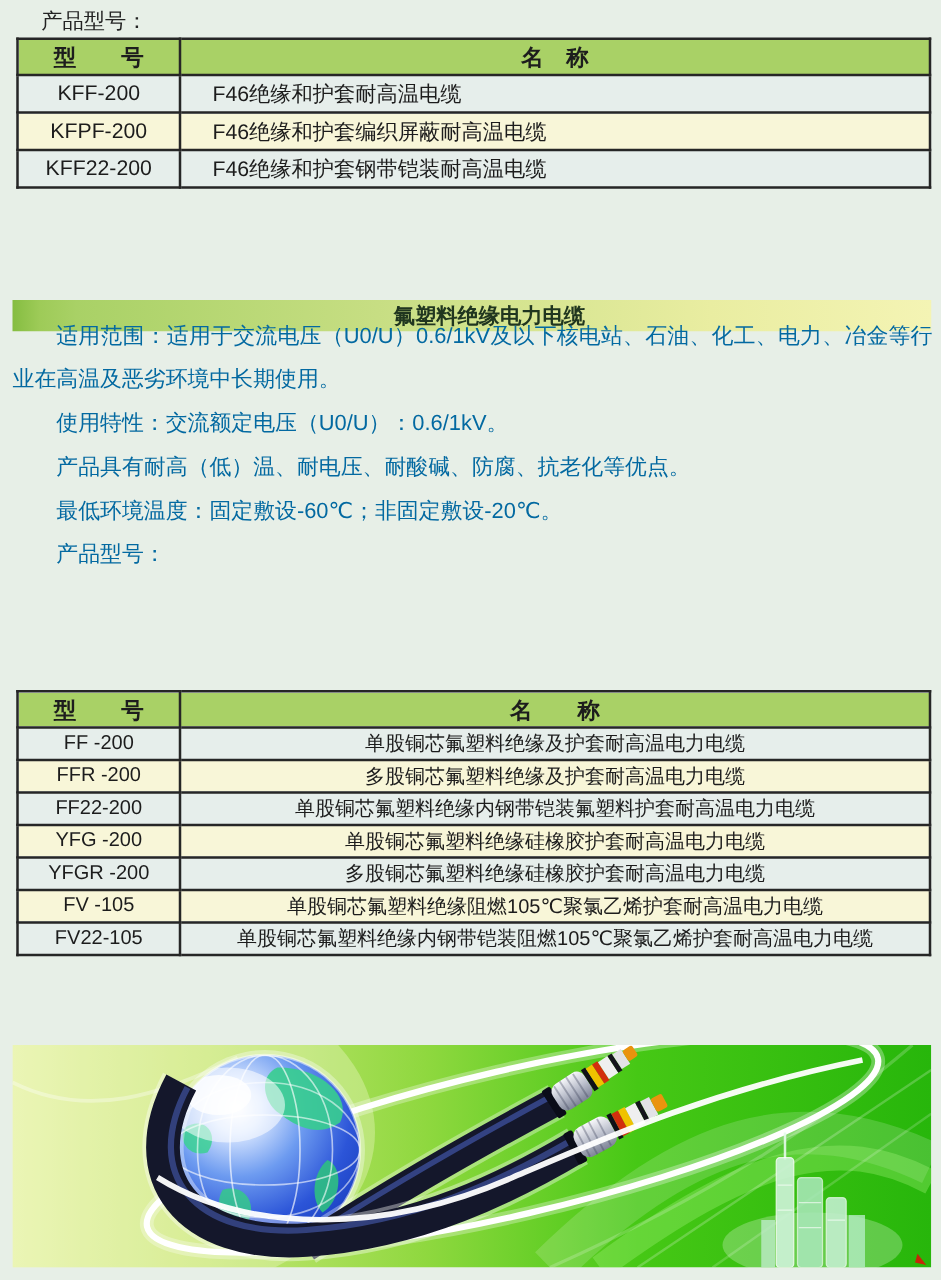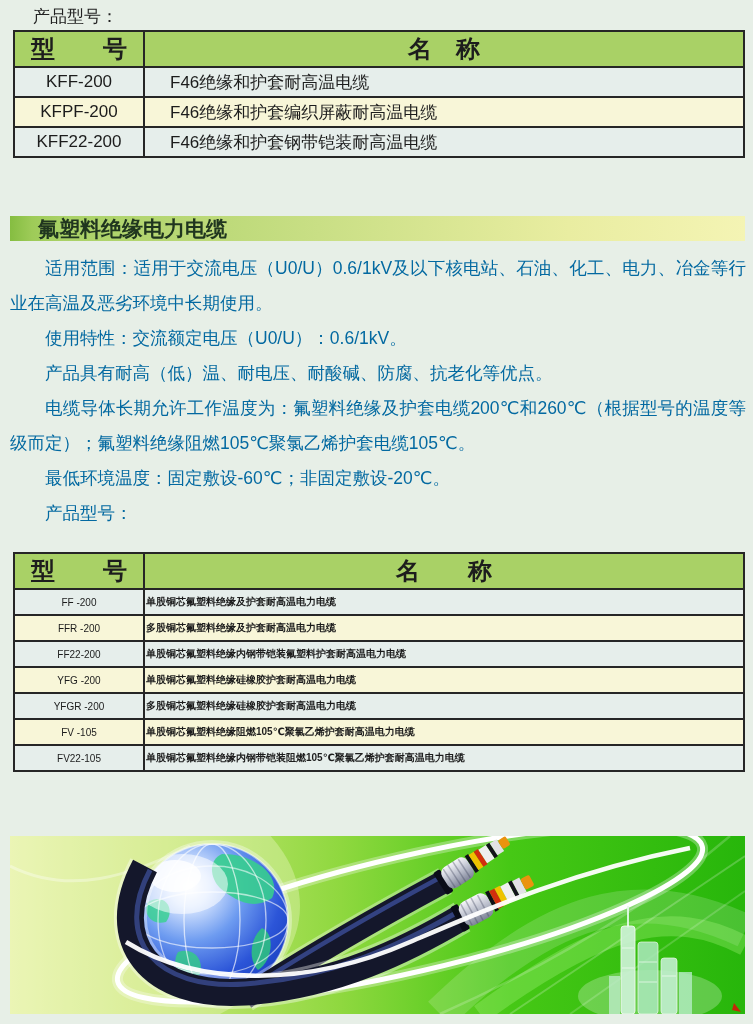--- a/index.html
+++ b/index.html
@@ -10,36 +10,36 @@
     color:#1c1c1c;
   }
   .top-label{
     position:absolute;left:33px;top:5px;font-size:17px;color:#222;
   }
   table{border-collapse:collapse;table-layout:fixed;width:732px;background:#e6eeeb;}
   #table1{position:absolute;left:13px;top:30px;}
   #table2{position:absolute;left:13px;top:552px;}
   th,td{border:2px solid #262626;overflow:hidden;white-space:nowrap;}
   th{
-    background:#a9d166;font-weight:600;font-size:24px;color:#1d1d1d;
+    background:#a9d166;font-weight:600;font-size:18px;color:#1d1d1d;
     height:25px;text-align:center;
   }
   #table1 td{height:26px;font-size:17px;}
-  #table2 td{height:22px;font-size:10px;}
+  #table2 td{height:22px;font-size:16px;}
   col.model-col{width:130px;}
   td.model{text-align:center;}
   #table1 td.name{text-align:left;padding-left:25px;}
-  #table2 td.name{font-weight:bold;}
+  #table2 td.name{text-align:center;}
   tbody tr:nth-child(odd) td{background:#e6eeeb;}
   tbody tr:nth-child(even) td{background:#f8f6d8;}
   .section-bar{
-    position:absolute;left:10px;top:216px;width:735px;height:25px;
+    position:absolute;left:10px;top:240px;width:735px;height:25px;
     background:linear-gradient(90deg,#85bd41 0%,#9ecb58 3%,#a9d166 7%,#c9df85 42%,#e9eda1 76%,#f4f4b4 100%);
-    line-height:25px;font-size:21px;font-weight:bold;color:#20361f;
-    padding-left:28px;box-sizing:border-box;
+    line-height:25px;font-size:17px;font-weight:bold;color:#20361f;
+    padding-left:28px;box-sizing:border-box;text-align:center;
   }
   .paragraphs{
     position:absolute;left:10px;top:251px;width:736px;
     font-size:17.5px;line-height:35px;color:#0369a1;
   }
   .paragraphs p{margin:0;text-indent:2em;text-align:justify;}
   .banner{
     position:absolute;left:10px;top:836px;width:735px;height:178px;
   }
   .banner svg{display:block;}
@@ -77,21 +77,20 @@
 </table>
 
 <div class="section-bar">
   <span>氟塑料绝缘电力电缆</span>
 </div>
 
 <div class="paragraphs">
   <p>适用范围：适用于交流电压（U0/U）0.6/1kV及以下核电站、石油、化工、电力、冶金等行业在高温及恶劣环境中长期使用。</p>
   <p>使用特性：交流额定电压（U0/U）：0.6/1kV。</p>
   <p>产品具有耐高（低）温、耐电压、耐酸碱、防腐、抗老化等优点。</p>
-  <p>电缆导体长期允许工作温度为：氟塑料绝缘及护套电缆200℃和260℃（根据型号的温度等级而定）；氟塑料绝缘阻燃105℃聚氯乙烯护套电缆105℃。</p>
   <p>最低环境温度：固定敷设-60℃；非固定敷设-20℃。</p>
   <p>产品型号：</p>
 </div>
 
 <table id="table2">
   <colgroup>
       <col class="model-col">
       <col>
     </colgroup>
   <thead>

